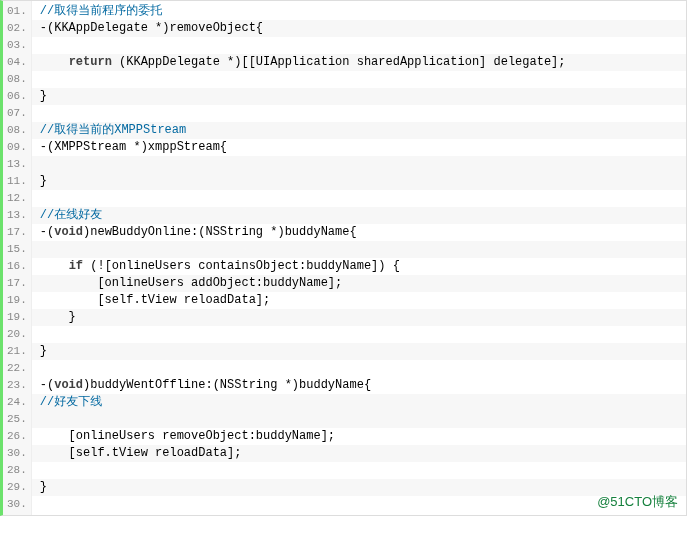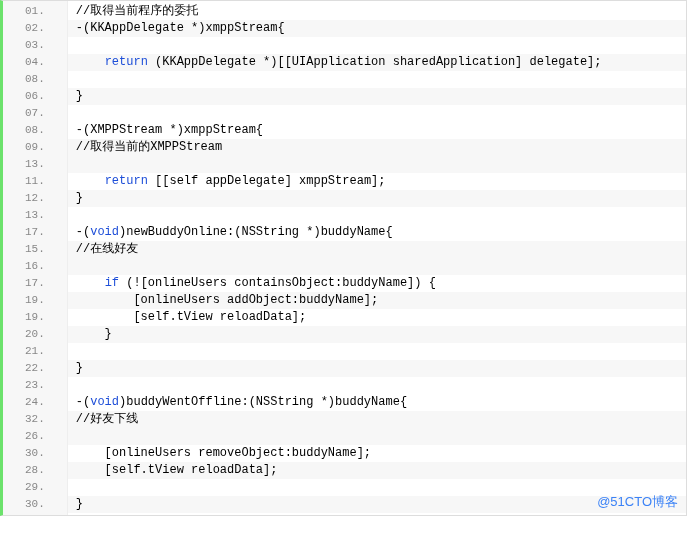--- a/index.html
+++ b/index.html
@@ -1,27 +1,27 @@
 <!DOCTYPE html>
 <html><head>
 <meta charset="utf-8">
 <style>
 * { margin: 0; padding: 0; box-sizing: border-box; }
 body { font-family: Consolas, "Courier New", monospace; font-size: 12px; background: #fff; width: 687px; }
 .code-block { display: flex; border: 1px solid #ddd; border-left: 3px solid #6ce26c; }
 .gutter { background: #f7f7f7; border-right: 1px solid #eee; padding: 2px 0; user-select: none; }
-.gutter-line { color: #888; text-align: right; padding: 0 22px; height: 17px; line-height: 17px; font-size: 11px; }
+.gutter-line { color: #888; text-align: right; padding: 0 4px; height: 17px; line-height: 17px; font-size: 11px; }
 .code { flex: 1; padding: 2px 0; position: relative; }
 .code-line { height: 17px; line-height: 17px; padding: 0 8px; white-space: pre; }
 .code-line.even { background: #fff; }
 .code-line.odd { background: #f7f7f7; }
-.c-comment { color: #000000; margin-top: 20px; }
-.c-keyword { color: #1d4ed8; font-weight: normal; }
+.c-comment { color: #0369a1; margin-top: 20px; }
+.c-keyword { color: #404040; font-weight: bold; }
 .c-plain { color: #000; }
-.watermark { position: absolute; bottom: 4px; right: 8px; color: #3b82f6; font-family: Arial, sans-serif; font-size: 13px; }
+.watermark { position: absolute; bottom: 4px; right: 8px; color: #15803d; font-family: Arial, sans-serif; font-size: 13px; }
 </style>
 </head>
 <body>
 
 <div class="code-block">
   <div class="gutter">
       <div class="gutter-line">01.</div>
       <div class="gutter-line">02.</div>
       <div class="gutter-line">03.</div>
       <div class="gutter-line">04.</div>
@@ -38,43 +38,42 @@
       <div class="gutter-line">15.</div>
       <div class="gutter-line">16.</div>
       <div class="gutter-line">17.</div>
       <div class="gutter-line">19.</div>
       <div class="gutter-line">19.</div>
       <div class="gutter-line">20.</div>
       <div class="gutter-line">21.</div>
       <div class="gutter-line">22.</div>
       <div class="gutter-line">23.</div>
       <div class="gutter-line">24.</div>
-      <div class="gutter-line">32.</div>
+      <div class="gutter-line">25.</div>
       <div class="gutter-line">26.</div>
       <div class="gutter-line">30.</div>
       <div class="gutter-line">28.</div>
       <div class="gutter-line">29.</div>
       <div class="gutter-line">30.</div>
     </div>
   <div class="code">
     <div class="code-line even"><span class="c-comment">//取得当前程序的委托</span></div>
-      <div class="code-line odd"><span class="c-plain">-(KKAppDelegate *)xmppStream{</span></div>
+      <div class="code-line odd"><span class="c-plain">-(KKAppDelegate *)removeObject{</span></div>
       <div class="code-line even"></div>
       <div class="code-line odd"><span class="c-plain">    </span><span class="c-keyword">return</span><span class="c-plain"> (KKAppDelegate *)[[UIApplication sharedApplication] delegate];</span></div>
       <div class="code-line even"></div>
       <div class="code-line odd"><span class="c-plain">}</span></div>
       <div class="code-line even"></div>
+      <div class="code-line odd"><span class="c-comment">//取得当前的XMPPStream</span></div>
       <div class="code-line even"><span class="c-plain">-(XMPPStream *)xmppStream{</span></div>
-      <div class="code-line odd"><span class="c-comment">//取得当前的XMPPStream</span></div>
       <div class="code-line odd"></div>
-      <div class="code-line even"><span class="c-plain">    </span><span class="c-keyword">return</span><span class="c-plain"> [[self appDelegate] xmppStream];</span></div>
       <div class="code-line odd"><span class="c-plain">}</span></div>
       <div class="code-line even"></div>
+      <div class="code-line odd"><span class="c-comment">//在线好友</span></div>
       <div class="code-line even"><span class="c-plain">-(</span><span class="c-keyword">void</span><span class="c-plain">)newBuddyOnline:(NSString *)buddyName{</span></div>
-      <div class="code-line odd"><span class="c-comment">//在线好友</span></div>
       <div class="code-line odd"></div>
       <div class="code-line even"><span class="c-plain">    </span><span class="c-keyword">if</span><span class="c-plain"> (![onlineUsers containsObject:buddyName]) {</span></div>
       <div class="code-line odd"><span class="c-plain">        [onlineUsers addObject:buddyName];</span></div>
       <div class="code-line even"><span class="c-plain">        [self.tView reloadData];</span></div>
       <div class="code-line odd"><span class="c-plain">    }</span></div>
       <div class="code-line even"></div>
       <div class="code-line odd"><span class="c-plain">}</span></div>
       <div class="code-line even"></div>
       <div class="code-line even"><span class="c-plain">-(</span><span class="c-keyword">void</span><span class="c-plain">)buddyWentOffline:(NSString *)buddyName{</span></div>
       <div class="code-line odd"><span class="c-comment">//好友下线</span></div>

